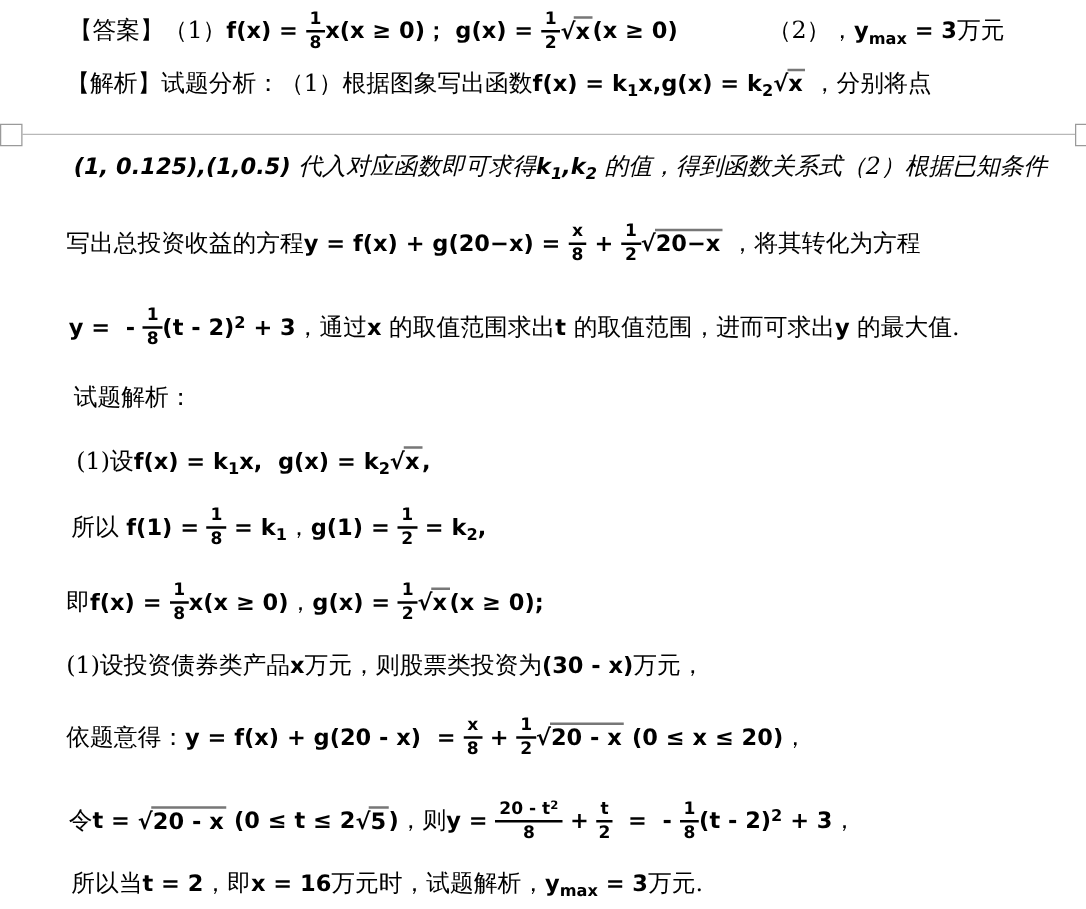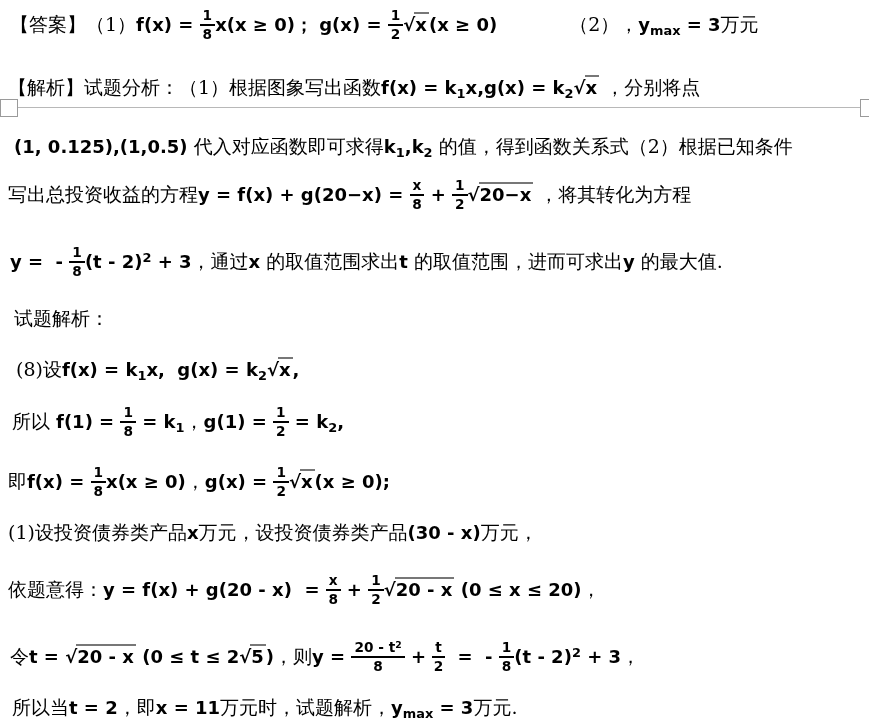--- a/index.html
+++ b/index.html
@@ -1,21 +1,21 @@
 <!DOCTYPE html>
 <html><head>
 <meta charset="utf-8">
 <style>
   html,body { margin:0; padding:0; background:#ffffff; }
   .page {
     position:relative; width:869px; height:727px; background:var(--bg,#fff);
     overflow:hidden; color:var(--text,#000);
   }
   .line {
-    position:absolute; white-space:pre; line-height:30px; font-size:19px;
+    position:absolute; white-space:pre; line-height:30px; font-size:19px;margin-left:45px;
   }
   .cn {
     font-family:"DejaVu Serif","Liberation Serif",serif;
     font-weight:normal;
   }
   .m {
     font-family:"DejaVu Sans","Liberation Sans",sans-serif;
     font-weight:bold; font-size:18px;
   }
   .sub { font-size:0.68em; position:relative; top:0.30em; letter-spacing:0; }
@@ -46,26 +46,26 @@
 </style>
 </head>
 <body>
 
 <div class="page" style="--bg: #ffffff; --text: #000000; --vinc: #777777; --divline: #b8b8b8; --divbox: #9a9a9a;">
   <div class="pb-line" style="top: 107px;"></div>
   <div class="pb-box left"></div>
   <div class="pb-box right"></div>
   <div id="lines-root">
       <div class="line" style="left: 10px; top: 9px;"><span class="cn">【答案】（1）</span><span class="m">f(x) = </span><span class="frac"><span class="num">1</span><span class="den">8</span></span><span class="m">x(x ≥ 0)； </span><span class="m">g(x) = </span><span class="frac"><span class="num">1</span><span class="den">2</span></span><span class="m sqrt"><span class="rsym">√</span><span class="vinc">x</span></span><span class="m">(x ≥ 0)</span><span class="sp" style="width: 72px;"></span><span class="cn">（2），</span><span class="m">y</span><span class="m sub">max</span><span class="m"> = 3</span><span class="cn">万元</span></div>
-      <div class="line" style="left: 8px; top: 72px;"><span class="cn">【解析】试题分析：（1）根据图象写出函数</span><span class="m">f(x) = k</span><span class="m sub">1</span><span class="m">x,g(x) = k</span><span class="m sub">2</span><span class="m sqrt"><span class="rsym">√</span><span class="vinc">x</span></span><span class="cn"> ，分别将点</span></div>
-      <div class="line" style="left: 14px; top: 131px;"><span class="m">(1, 0.125),(1,0.5) </span><span class="cn">代入对应函数即可求得</span><span class="m">k</span><span class="m sub">1</span><span class="m">,k</span><span class="m sub">2</span><span class="cn"> 的值，得到函数关系式（2）根据已知条件</span></div>
+      <div class="line" style="left: 8px; top: 52px;"><span class="cn">【解析】试题分析：（1）根据图象写出函数</span><span class="m">f(x) = k</span><span class="m sub">1</span><span class="m">x,g(x) = k</span><span class="m sub">2</span><span class="m sqrt"><span class="rsym">√</span><span class="vinc">x</span></span><span class="cn"> ，分别将点</span></div>
+      <div class="line" style="left: 14px; top: 118px; font-style: italic;"><span class="m">(1, 0.125),(1,0.5) </span><span class="cn">代入对应函数即可求得</span><span class="m">k</span><span class="m sub">1</span><span class="m">,k</span><span class="m sub">2</span><span class="cn"> 的值，得到函数关系式（2）根据已知条件</span></div>
       <div class="line" style="left: 8px; top: 179px;"><span class="cn">写出总投资收益的方程</span><span class="m">y = f(x) + g(20−x) = </span><span class="frac"><span class="num">x</span><span class="den">8</span></span><span class="m"> + </span><span class="frac"><span class="num">1</span><span class="den">2</span></span><span class="m sqrt"><span class="rsym">√</span><span class="vinc">20−x</span></span><span class="cn"> ，将其转化为方程</span></div>
       <div class="line" style="left: 10px; top: 246px;"><span class="m">y =  - </span><span class="frac"><span class="num">1</span><span class="den">8</span></span><span class="m">(t - 2)</span><span class="m sup">2</span><span class="m"> + 3</span><span class="cn">，通过</span><span class="m">x</span><span class="cn"> 的取值范围求出</span><span class="m">t</span><span class="cn"> 的取值范围，进而可求出</span><span class="m">y</span><span class="cn"> 的最大值.</span></div>
       <div class="line" style="left: 14px; top: 303px; text-align: right;"><span class="cn">试题解析：</span></div>
-      <div class="line" style="left: 16px; top: 354px;"><span class="cn">(8)设</span><span class="m">f(x) = k</span><span class="m sub">1</span><span class="m">x,  g(x) = k</span><span class="m sub">2</span><span class="m sqrt"><span class="rsym">√</span><span class="vinc">x</span></span><span class="m">,</span></div>
+      <div class="line" style="left: 16px; top: 354px;"><span class="cn">(1)设</span><span class="m">f(x) = k</span><span class="m sub">1</span><span class="m">x,  g(x) = k</span><span class="m sub">2</span><span class="m sqrt"><span class="rsym">√</span><span class="vinc">x</span></span><span class="m">,</span></div>
       <div class="line" style="left: 12px; top: 406px;"><span class="cn">所以 </span><span class="m">f(1) = </span><span class="frac"><span class="num">1</span><span class="den">8</span></span><span class="m"> = k</span><span class="m sub">1</span><span class="cn">，</span><span class="m">g(1) = </span><span class="frac"><span class="num">1</span><span class="den">2</span></span><span class="m"> = k</span><span class="m sub">2</span><span class="m">,</span></div>
       <div class="line" style="left: 8px; top: 466px;"><span class="cn">即</span><span class="m">f(x) = </span><span class="frac"><span class="num">1</span><span class="den">8</span></span><span class="m">x(x ≥ 0)</span><span class="cn">，</span><span class="m">g(x) = </span><span class="frac"><span class="num">1</span><span class="den">2</span></span><span class="m sqrt"><span class="rsym">√</span><span class="vinc">x</span></span><span class="m">(x ≥ 0);</span></div>
-      <div class="line" style="left: 8px; top: 517px;"><span class="cn">(1)设投资债券类产品</span><span class="m">x</span><span class="cn">万元，设投资债券类产品</span><span class="m">(30 - x)</span><span class="cn">万元，</span></div>
+      <div class="line" style="left: 8px; top: 517px;"><span class="cn">(1)设投资债券类产品</span><span class="m">x</span><span class="cn">万元，则股票类投资为</span><span class="m">(30 - x)</span><span class="cn">万元，</span></div>
       <div class="line" style="left: 8px; top: 574px;"><span class="cn">依题意得：</span><span class="m">y = f(x) + g(20 - x)  = </span><span class="frac"><span class="num">x</span><span class="den">8</span></span><span class="m"> + </span><span class="frac"><span class="num">1</span><span class="den">2</span></span><span class="m sqrt"><span class="rsym">√</span><span class="vinc">20 - x</span></span><span class="m"> (0 ≤ x ≤ 20)</span><span class="cn">，</span></div>
       <div class="line" style="left: 10px; top: 641px;"><span class="cn">令</span><span class="m">t = </span><span class="m sqrt"><span class="rsym">√</span><span class="vinc">20 - x</span></span><span class="m"> (0 ≤ t ≤ 2</span><span class="m sqrt"><span class="rsym">√</span><span class="vinc">5</span></span><span class="m">)</span><span class="cn">，则</span><span class="m">y = </span><span class="frac"><span class="num"><span class="m">20 - t</span><span class="m sup">2</span></span><span class="den">8</span></span><span class="m"> + </span><span class="frac"><span class="num">t</span><span class="den">2</span></span><span class="m">  =  - </span><span class="frac"><span class="num">1</span><span class="den">8</span></span><span class="m">(t - 2)</span><span class="m sup">2</span><span class="m"> + 3</span><span class="cn">，</span></div>
-      <div class="line" style="left: 12px; top: 692px;"><span class="cn">所以当</span><span class="m">t = 2</span><span class="cn">，即</span><span class="m">x = 11</span><span class="cn">万元时，试题解析，</span><span class="m">y</span><span class="m sub">max</span><span class="m"> = 3</span><span class="cn">万元.</span></div>
+      <div class="line" style="left: 12px; top: 692px;"><span class="cn">所以当</span><span class="m">t = 2</span><span class="cn">，即</span><span class="m">x = 16</span><span class="cn">万元时，试题解析，</span><span class="m">y</span><span class="m sub">max</span><span class="m"> = 3</span><span class="cn">万元.</span></div>
     </div>
 </div>
 
 </body></html>

